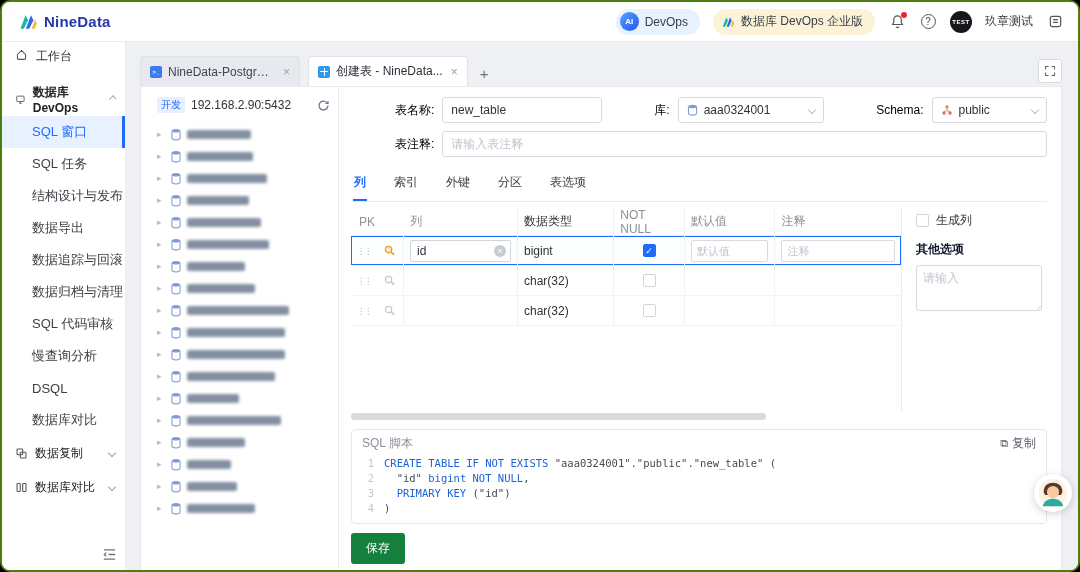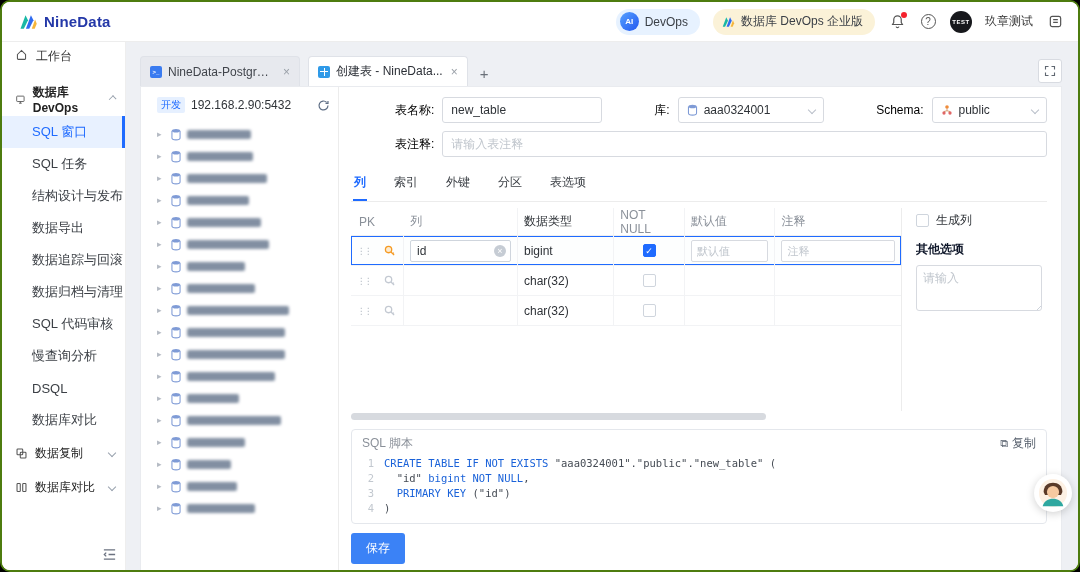--- a/index.html
+++ b/index.html
@@ -123,21 +123,21 @@
   .copyic { font-size:11px; color:#57606d; }
   .sqlcode { padding:1px 8px 7px 4px; font-family:"DejaVu Sans Mono", monospace; font-size:10.5px; line-height:15px; }
   .sline { display:flex; }
   .lnum { width:18px; text-align:right; color:#c2c8cf; margin-right:10px; flex:none; }
   .lcode { white-space:pre; }
   .tk-kw { color:#1a62d9; }
   .tk-type { color:#1a62d9; }
   .tk-str { color:#454b54; }
   .tk-pl { color:#454b54; }
 
-  .savebtn { margin-top:9px; align-self:flex-start; background:#3b82f6; color:#fff; border:none; border-radius:3px; font-size:12px; padding:7px 15px; cursor:pointer; font-family:inherit; }
+  .savebtn { margin-top:9px; align-self:flex-start; background:#15803d; color:#fff; border:none; border-radius:3px; font-size:12px; padding:7px 15px; cursor:pointer; font-family:inherit; }
 
   .float-avatar { position:absolute; right:6px; bottom:58px; width:38px; height:38px; border-radius:50%; background:#fff; box-shadow:0 2px 8px rgba(0,0,0,.18); display:flex; align-items:center; justify-content:center; cursor:pointer; }
 </style>
 </head>
 <body>
 
 <div class="app">
 
   <header class="topbar">
     <div class="brand">

